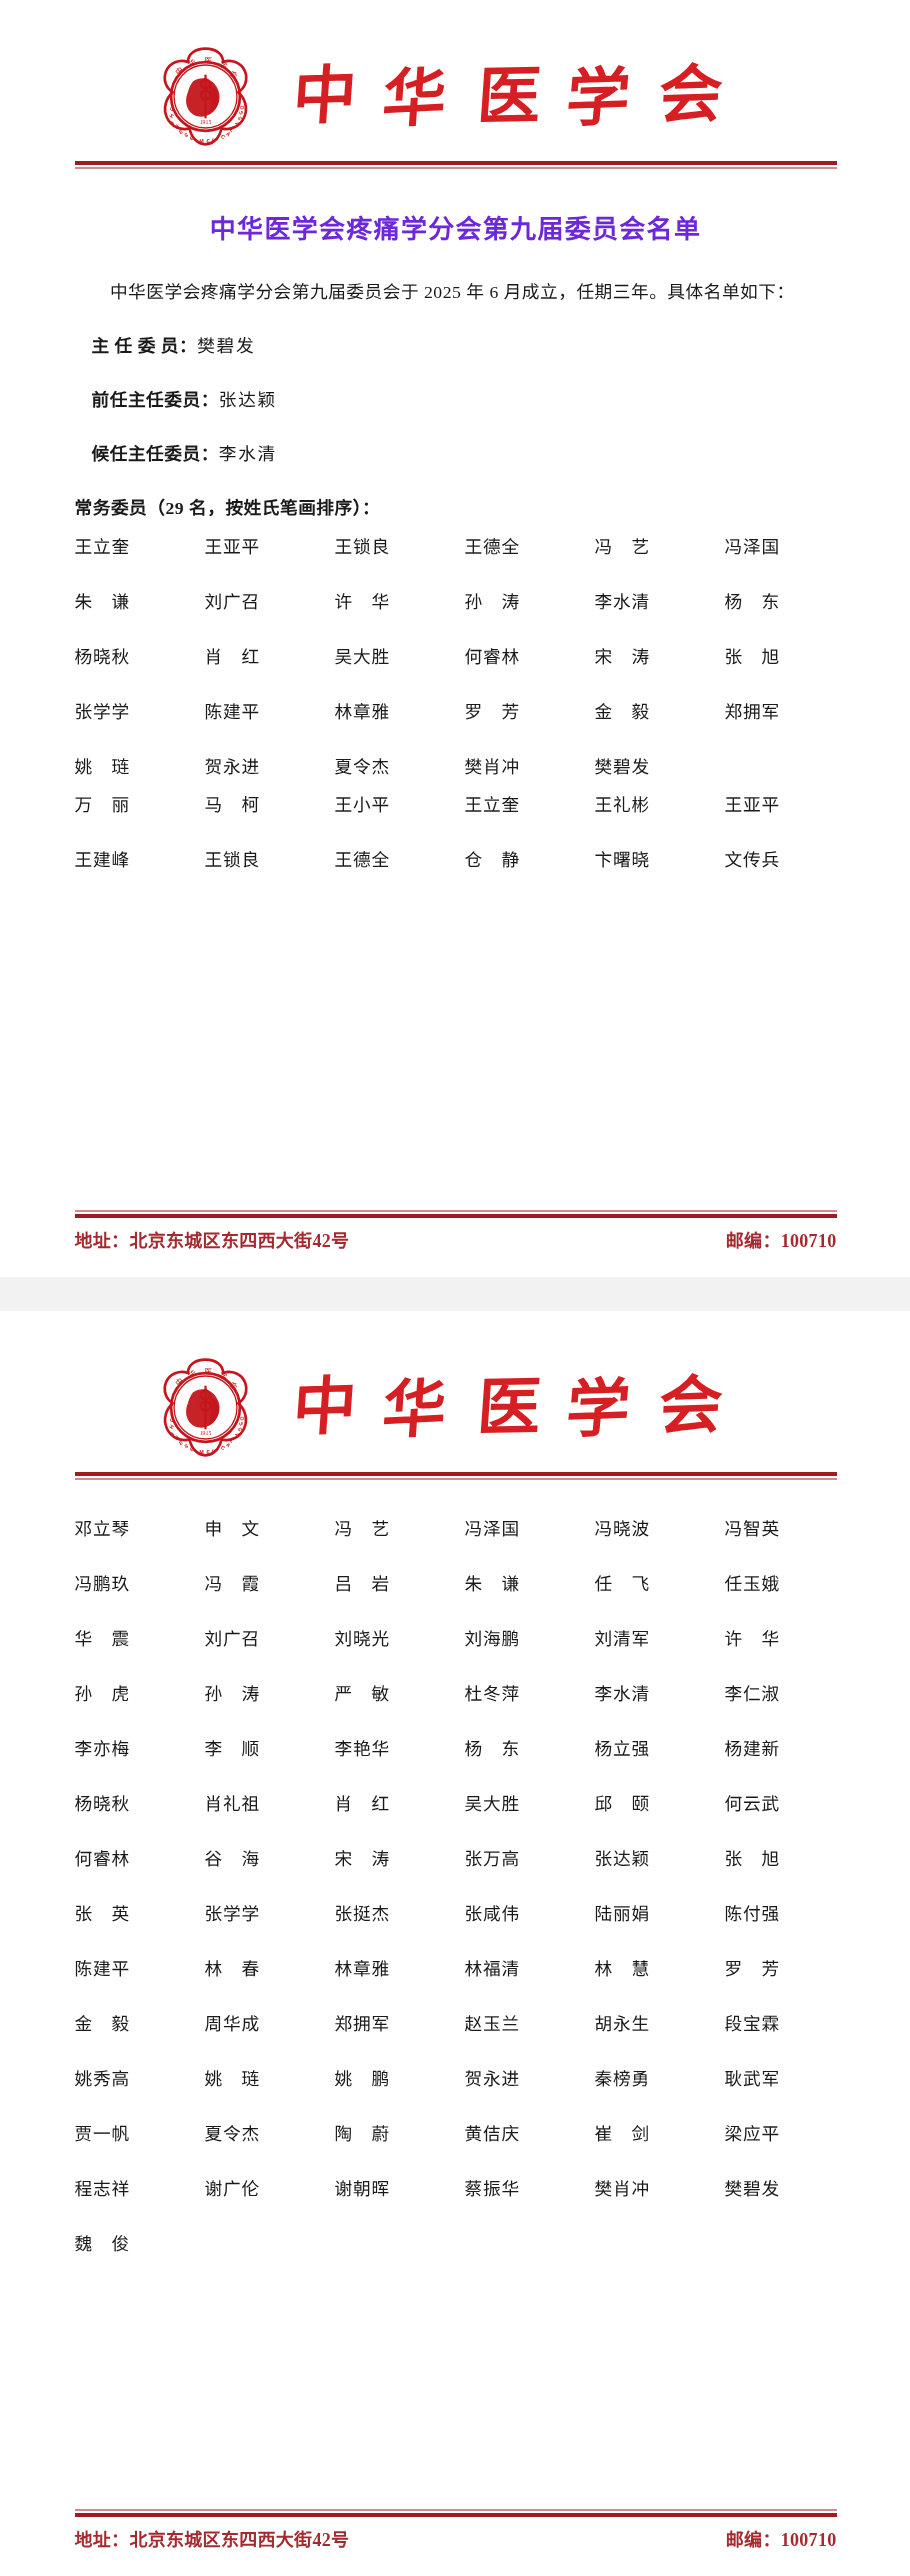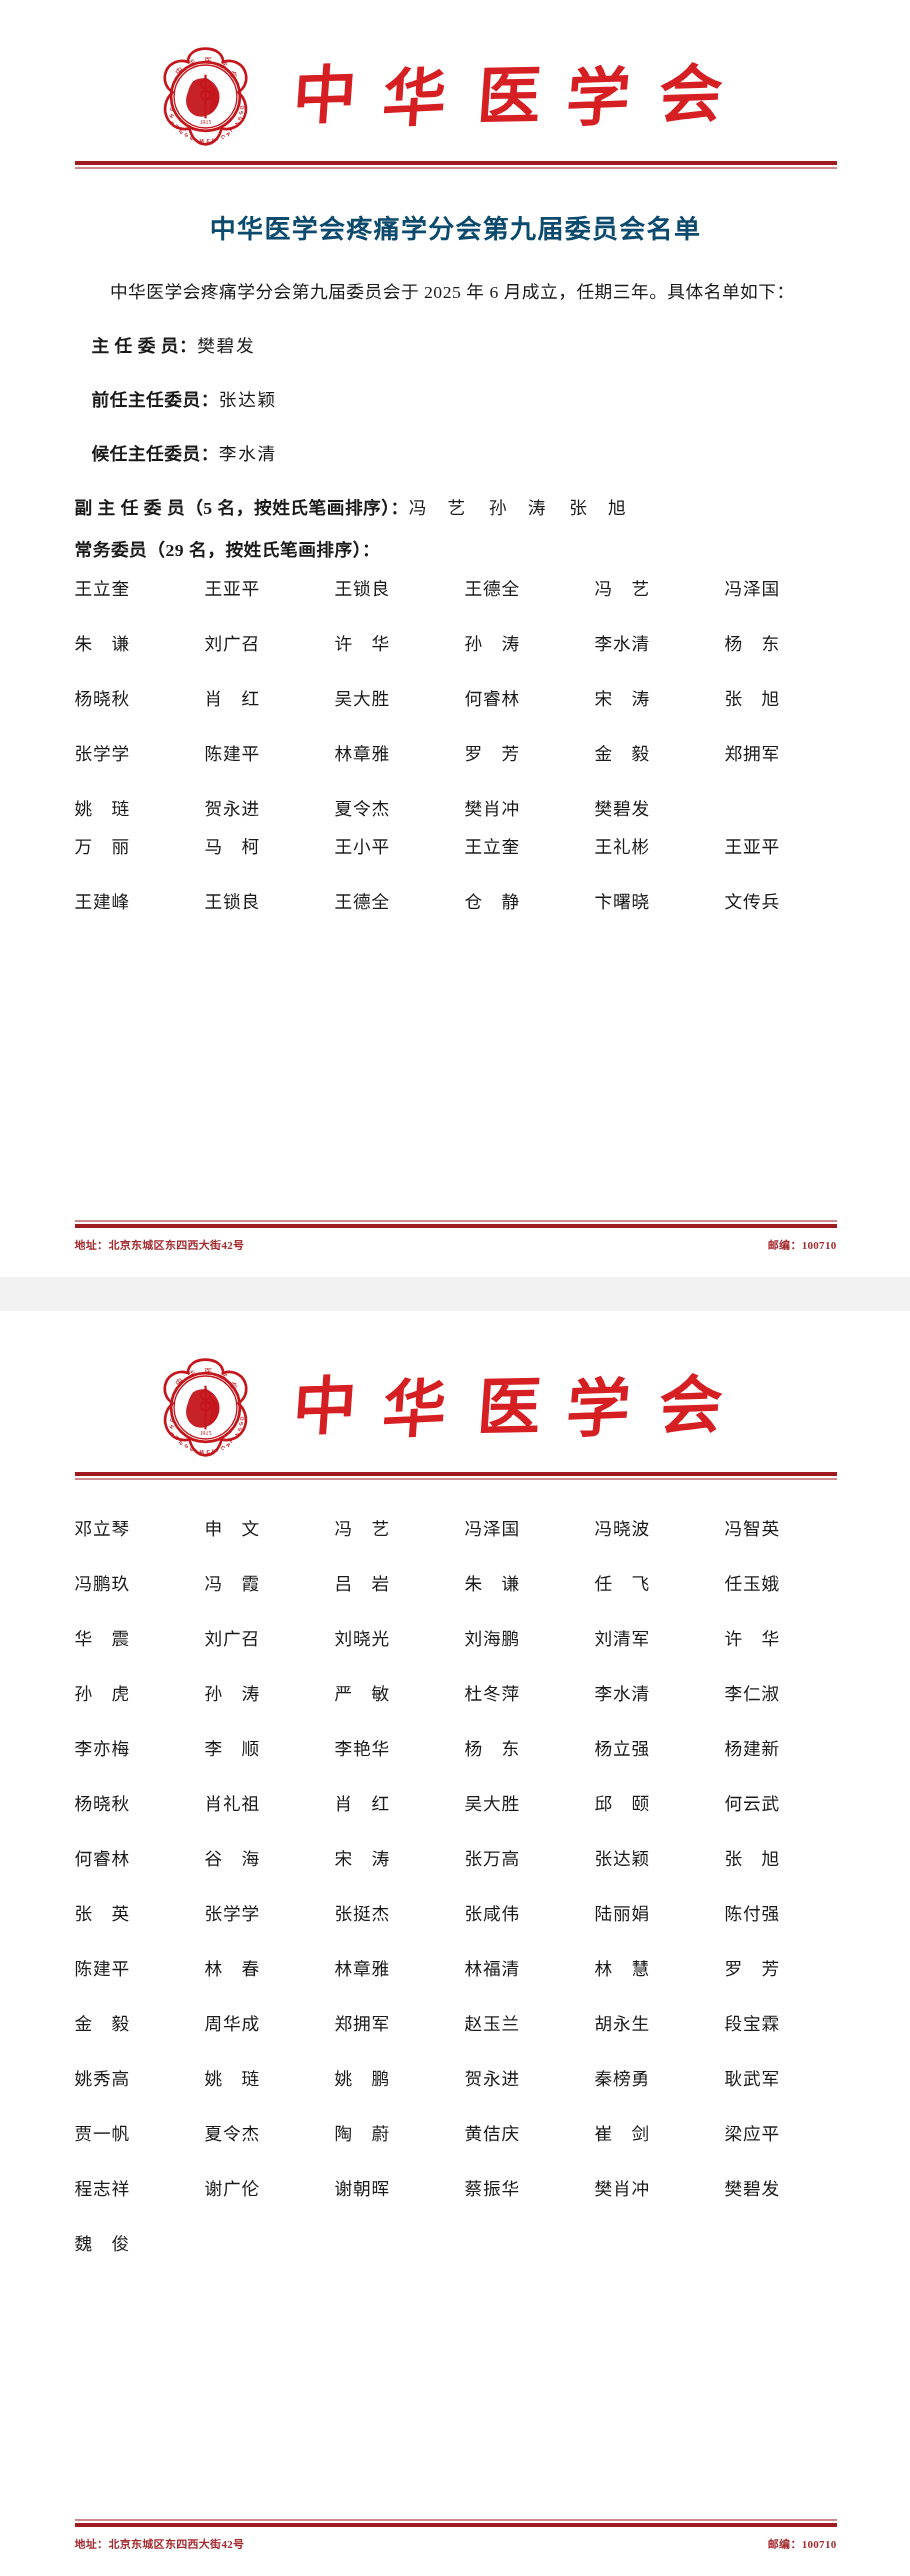--- a/index.html
+++ b/index.html
@@ -56,21 +56,21 @@
   }
 
   
   .doc-title {
     text-align: center;
     font-size: 26px;
     font-weight: bold;
     letter-spacing: 1.3px;
     margin: 39px 0 0 0;
     font-family: "Liberation Serif", "DejaVu Serif", serif;
-    color: #0c4a6e;
+    color: #6d28d9;
   }
 
   
   .body-wrap {
     width: 762px;
     margin: 0 auto;
     padding-top: 29px;
   }
   .intro {
     font-size: 17.7px;
@@ -145,21 +145,21 @@
   }
   .footer-rule .f-thin { height: 1.7px; background: #cf8b90; }
   .footer-rule .f-gap { height: 2.5px; background: #fff; }
   .footer-rule .f-thick { height: 3.4px; background: #9e1b20; }
   .footer-text {
     width: 762px;
     margin: 8.4px auto 0 auto;
     display: flex;
     justify-content: space-between;
     color: #a32b30;
-    font-size: 11px;
+    font-size: 18px;
     font-weight: bold;
     letter-spacing: 0.3px;
   }
 </style>
 </head>
 <body>
 
 <div class="page page-one">
 
   <div class="letterhead">
@@ -257,23 +257,20 @@
     </p>
     <p class="role-line">
       <span class="role-label">前任主任委员：</span>
       <span class="role-value">张达颖</span>
     </p>
     <p class="role-line">
       <span class="role-label">候任主任委员：</span>
       <span class="role-value">李水清</span>
     </p>
 
-    <p class="section-head">
-      <span>副 主 任 委 员（5 名，按姓氏笔画排序）：</span><span class="inline-names">冯　艺</span><span class="name-gap"></span><span class="inline-names">孙　涛</span><span class="name-gap"></span><span class="inline-names">张　旭</span>
-    </p>
 
     <p class="section-head">常务委员（29 名，按姓氏笔画排序）：</p>
     <div class="name-grid">
       <span class="name-cell">王立奎</span>
       <span class="name-cell">王亚平</span>
       <span class="name-cell">王锁良</span>
       <span class="name-cell">王德全</span>
       <span class="name-cell">冯　艺</span>
       <span class="name-cell">冯泽国</span>
       <span class="name-cell">朱　谦</span>

